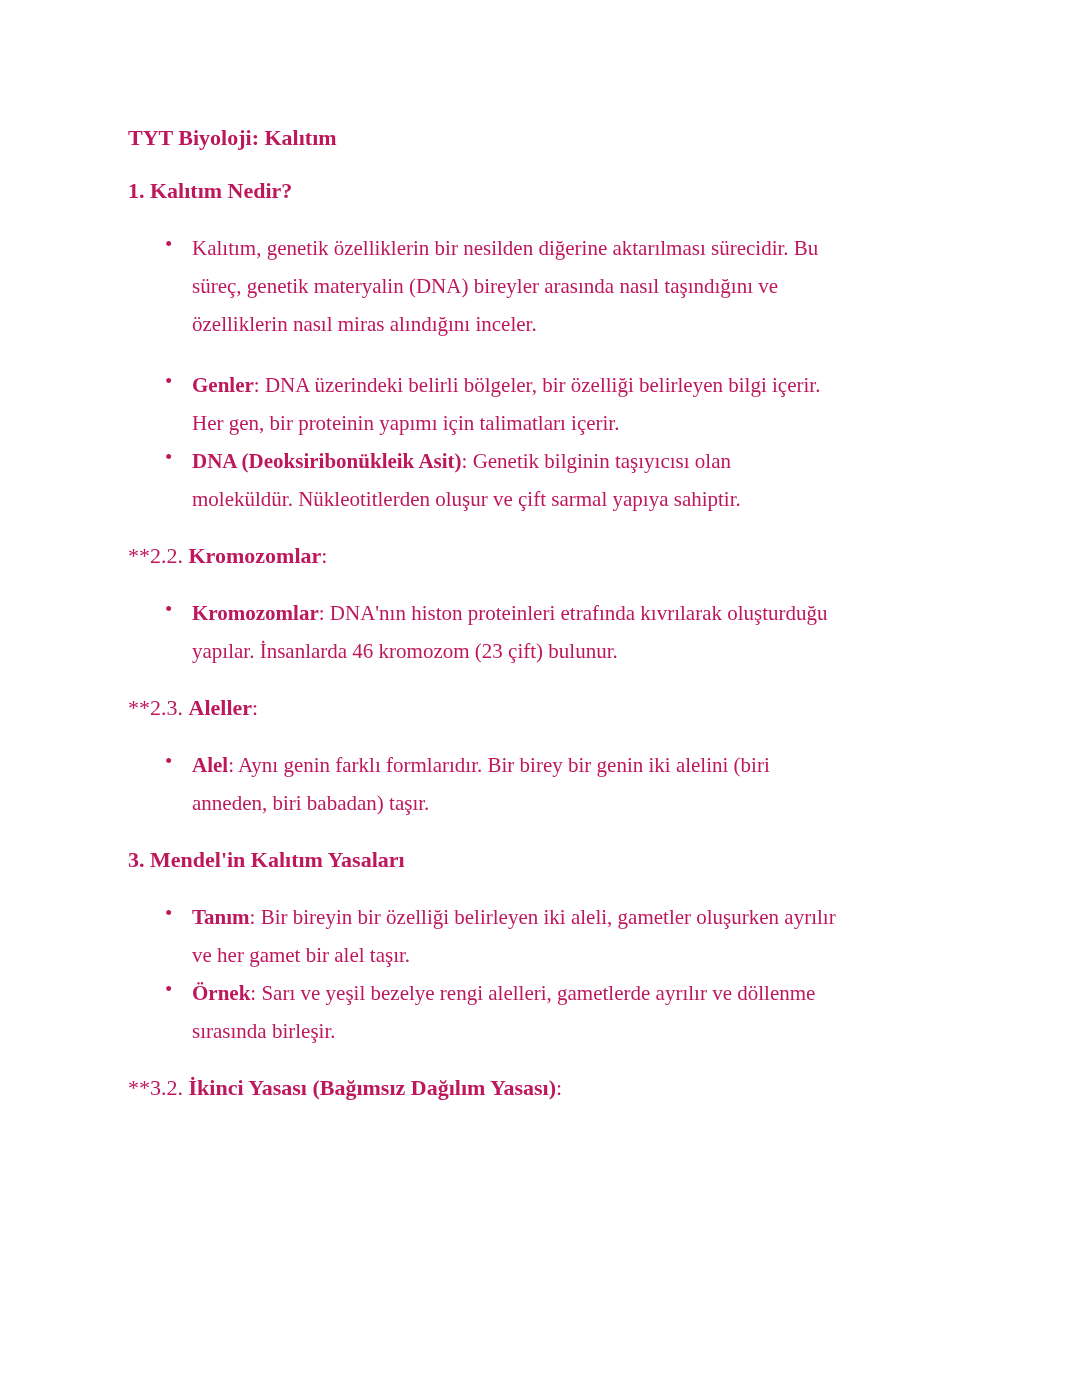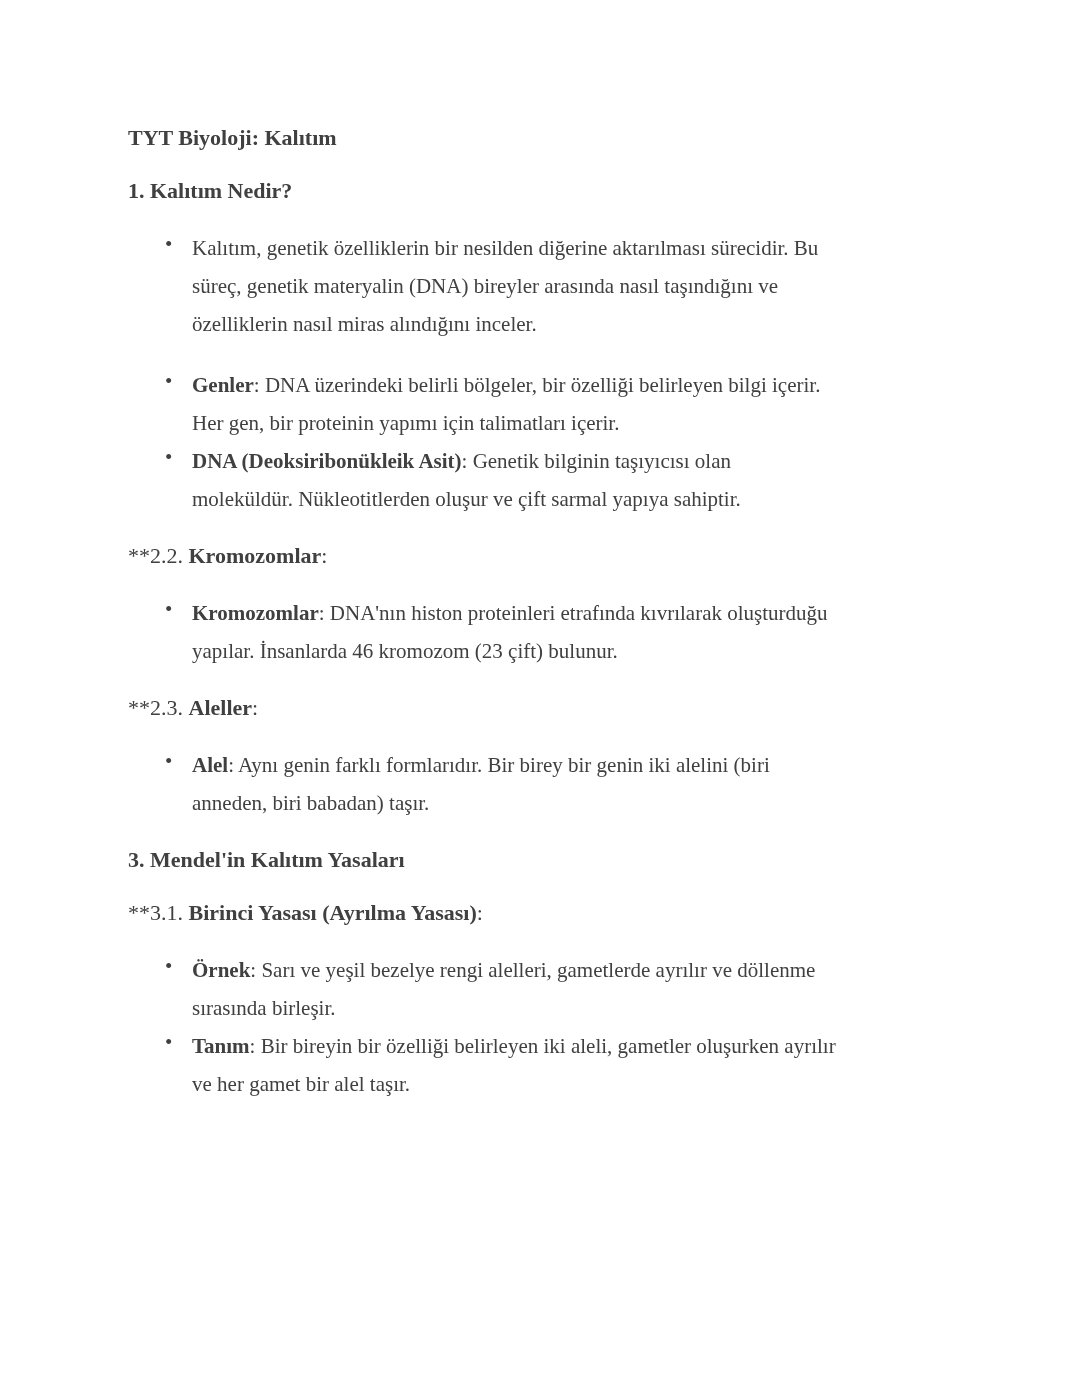--- a/index.html
+++ b/index.html
@@ -6,21 +6,21 @@
     margin: 0;
     padding: 0;
     background: #ffffff;
   }
   .page {
     position: relative;
     width: 1080px;
     height: 1397px;
     box-sizing: border-box;
     background: #ffffff;
-    color: #404040;
+    color: #be185d;
     padding: 123px 96px 0 128px;
     overflow: hidden;
     font-family: "Liberation Serif", "DejaVu Serif", serif;
   }
   .block {
     margin: 0 0 23px 0;
     white-space: pre-wrap;
   }
   p.block {
     font-size: 21px;
@@ -64,17 +64,17 @@
     <ul class="block list"><li><span class="run bold">Genler</span><span class="run">: DNA üzerindeki belirli bölgeler, bir özelliği belirleyen bilgi içerir.
 Her gen, bir proteinin yapımı için talimatları içerir.</span></li><li><span class="run bold">DNA (Deoksiribonükleik Asit)</span><span class="run">: Genetik bilginin taşıyıcısı olan
 moleküldür. Nükleotitlerden oluşur ve çift sarmal yapıya sahiptir.</span></li></ul>
     <p class="block heading"><span class="run">**2.2. </span><span class="run bold">Kromozomlar</span><span class="run">:</span></p>
     <ul class="block list"><li><span class="run bold">Kromozomlar</span><span class="run">: DNA'nın histon proteinleri etrafında kıvrılarak oluşturduğu
 yapılar. İnsanlarda 46 kromozom (23 çift) bulunur.</span></li></ul>
     <p class="block heading"><span class="run">**2.3. </span><span class="run bold">Aleller</span><span class="run">:</span></p>
     <ul class="block list"><li><span class="run bold">Alel</span><span class="run">: Aynı genin farklı formlarıdır. Bir birey bir genin iki alelini (biri
 anneden, biri babadan) taşır.</span></li></ul>
     <p class="block heading"><span class="run bold">3. Mendel'in Kalıtım Yasaları</span></p>
-    <p class="block heading"><span class="run">**3.1. </span><span class="run bold">Birinci Yasası (Ayrılma Yasası)</span><span class="run">:</span></p>
-    <ul class="block list"><li><span class="run bold">Örnek</span><span class="run">: Sarı ve yeşil bezelye rengi alelleri, gametlerde ayrılır ve döllenme
-sırasında birleşir.</span></li><li><span class="run bold">Tanım</span><span class="run">: Bir bireyin bir özelliği belirleyen iki aleli, gametler oluşurken ayrılır
-ve her gamet bir alel taşır.</span></li></ul>
+    <ul class="block list"><li><span class="run bold">Tanım</span><span class="run">: Bir bireyin bir özelliği belirleyen iki aleli, gametler oluşurken ayrılır
+ve her gamet bir alel taşır.</span></li><li><span class="run bold">Örnek</span><span class="run">: Sarı ve yeşil bezelye rengi alelleri, gametlerde ayrılır ve döllenme
+sırasında birleşir.</span></li></ul>
+    <p class="block heading"><span class="run">**3.2. </span><span class="run bold">İkinci Yasası (Bağımsız Dağılım Yasası)</span><span class="run">:</span></p>
   </div>
 
 </body></html>

